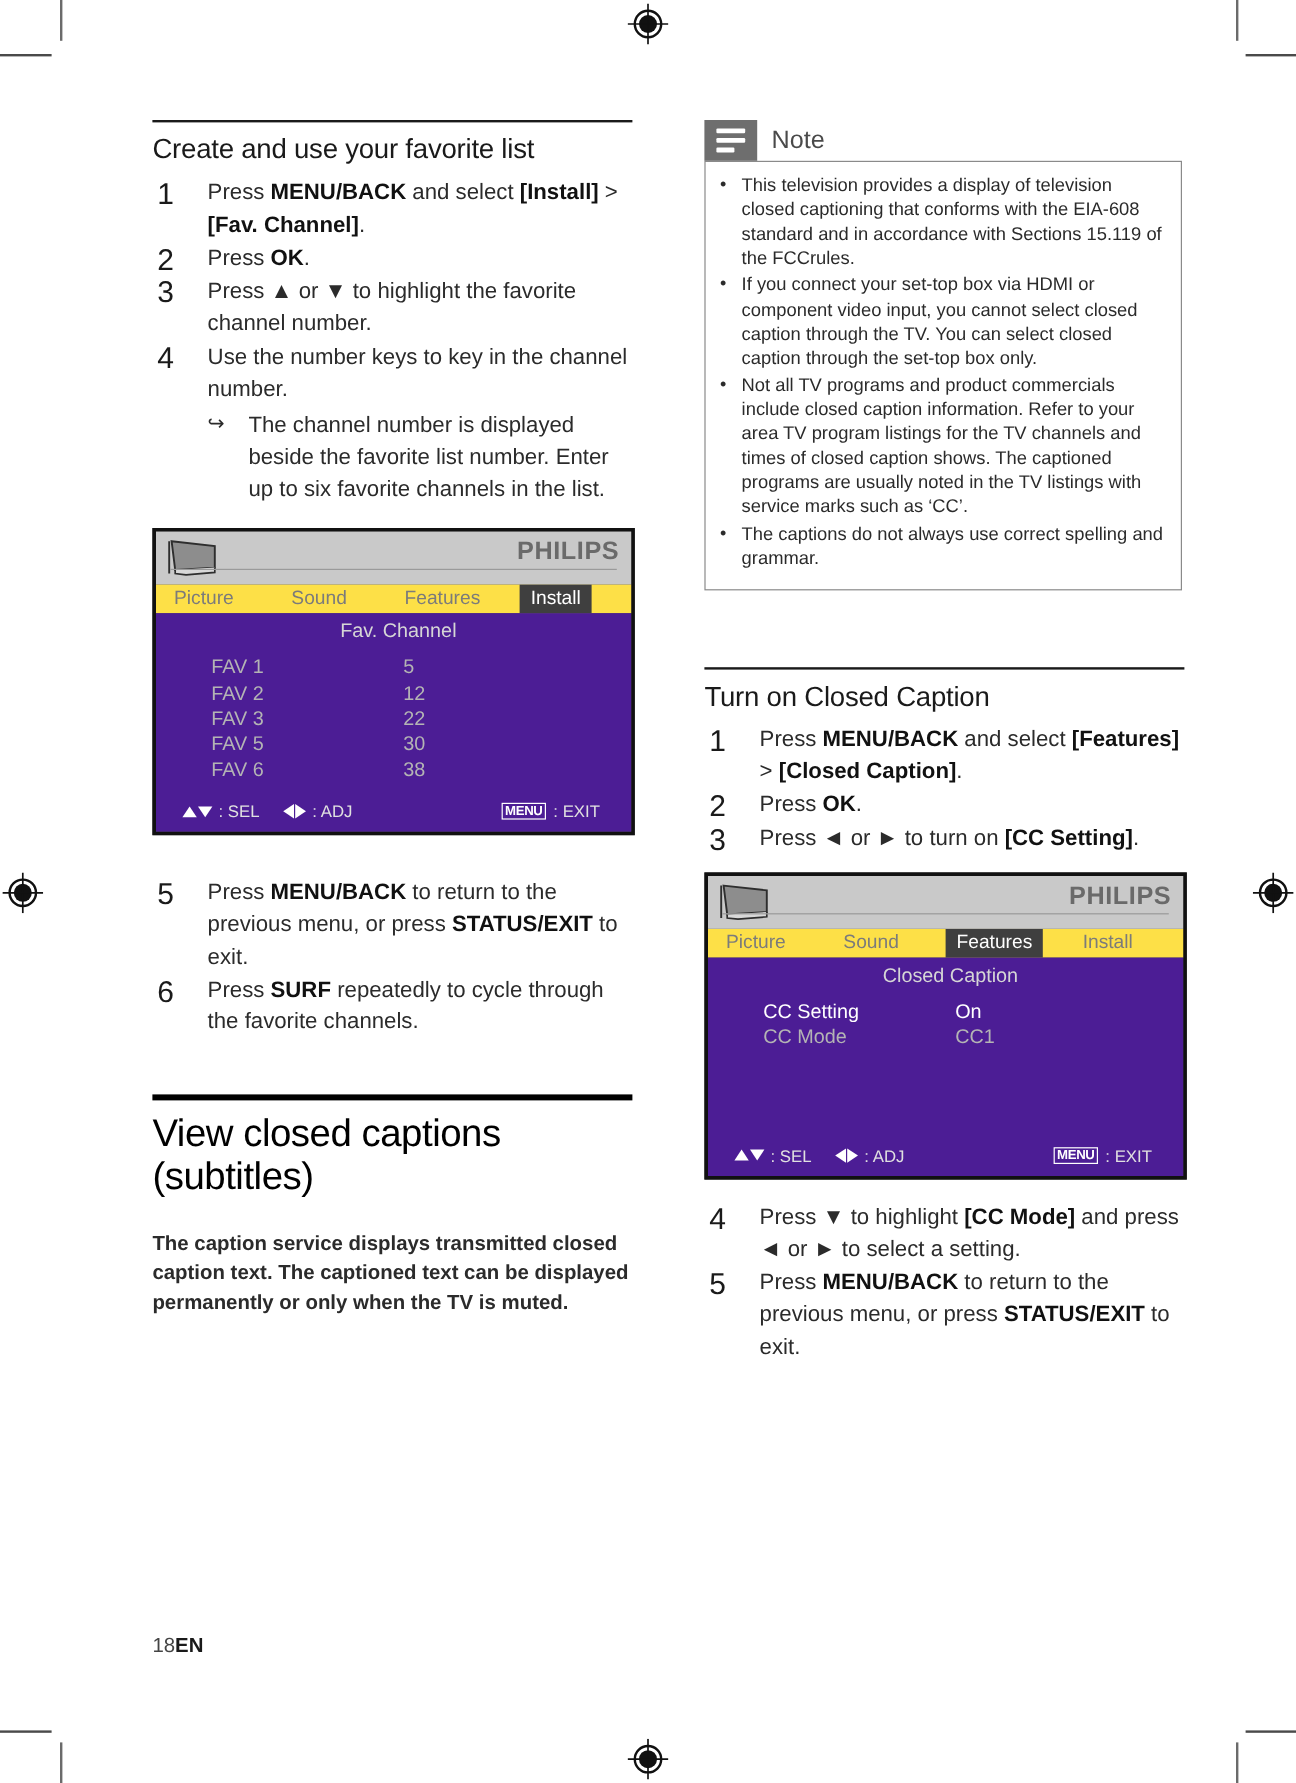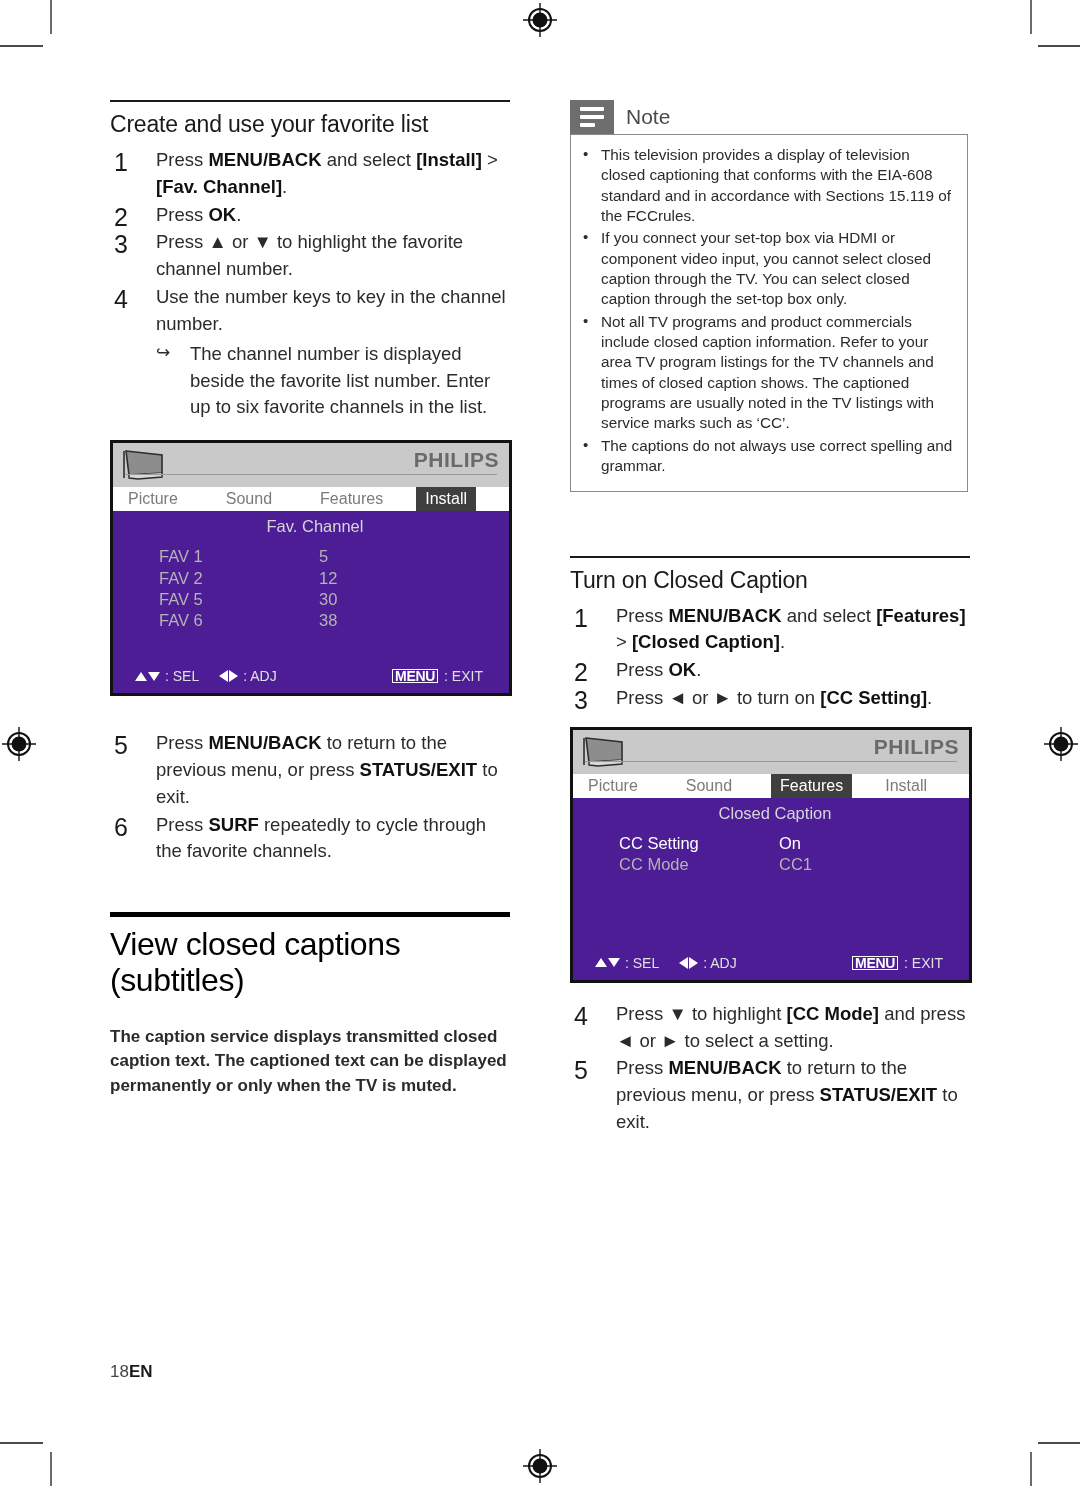--- a/index.html
+++ b/index.html
@@ -18,21 +18,21 @@
 
   
   .crop-v { position: absolute; width: 2px; background: #6b6b6b; }
   .crop-h { position: absolute; height: 2px; background: #4a4a4a; }
 
   .reg { position: absolute; width: 34px; height: 34px; }
 
   
   .page {
     position: absolute;
-    left: 0; top: 0;
+    left: 17px; top: 0;
     width: 896px; height: 1486px;
   }
 
   .col-left  { position: absolute; left: 110px; top: 100px;  width: 400px; }
   .col-right { position: absolute; left: 570px; top: 100px;  width: 400px; }
 
   .rule-thin {
     height: 2px;
     background: #1a1a1a;
     margin-bottom: 9px;
@@ -194,21 +194,21 @@
     color: #6a6a6a;
   }
   .osd-hr {
     position: absolute;
     left: 12px; right: 12px;
     bottom: 12px;
     height: 1px;
     background: #9a9a9a;
   }
   .osd-tabs {
-    background: #ffffff;
+    background: #fde047;
     display: flex;
     height: 24px;
     padding-left: 6px;
     text-align: center;
   }
   .osd-tab {
     font-size: 16px;
     color: #7b7b7b;
     padding: 1px 9px 2px 9px;
     line-height: 21px;
@@ -258,21 +258,21 @@
   .osd-footer .grp { display: flex; align-items: center; gap: 5px; margin-right: 20px; }
   .tri { display: inline-block; width: 0; height: 0; }
   .tri-up    { border-left: 6px solid transparent; border-right: 6px solid transparent; border-bottom: 9px solid #fff; }
   .tri-down  { border-left: 6px solid transparent; border-right: 6px solid transparent; border-top: 9px solid #fff; }
   .tri-left  { border-top: 6px solid transparent; border-bottom: 6px solid transparent; border-right: 9px solid #fff; }
   .tri-right { border-top: 6px solid transparent; border-bottom: 6px solid transparent; border-left: 9px solid #fff; }
   .ud { display: flex; gap: 1px; align-items: center; }
   .lr { display: flex; gap: 1px; align-items: center; }
   .menu-key {
     border: 1.5px solid #fff;
-    font-size: 14px;
+    font-size: 11px;
     font-weight: bold;
     padding: 0px 2px;
     letter-spacing: -0.3px;
     color: #fff;
     line-height: 12px;
   }
   .osd-footer .exit-grp {
     position: absolute;
     right: 26px;
     display: flex;
@@ -382,20 +382,24 @@
         <div class="osd-rows">
           <div class="osd-row">
             <span class="lbl">FAV 1</span>
             <span class="val">5</span>
           </div>
           <div class="osd-row">
             <span class="lbl">FAV 2</span>
             <span class="val">12</span>
           </div>
           <div class="osd-row">
+            <span class="lbl">FAV 3</span>
+            <span class="val">22</span>
+          </div>
+          <div class="osd-row">
             <span class="lbl">FAV 5</span>
             <span class="val">30</span>
           </div>
           <div class="osd-row">
             <span class="lbl">FAV 6</span>
             <span class="val">38</span>
           </div>
         </div>
         <div class="osd-footer">
           <span class="grp">

